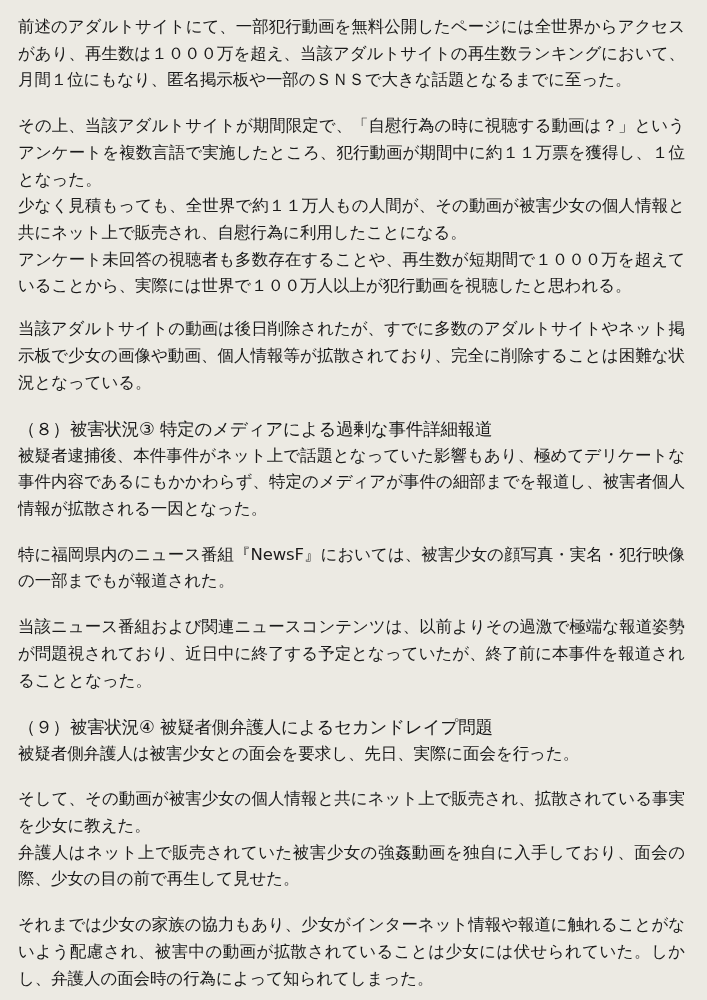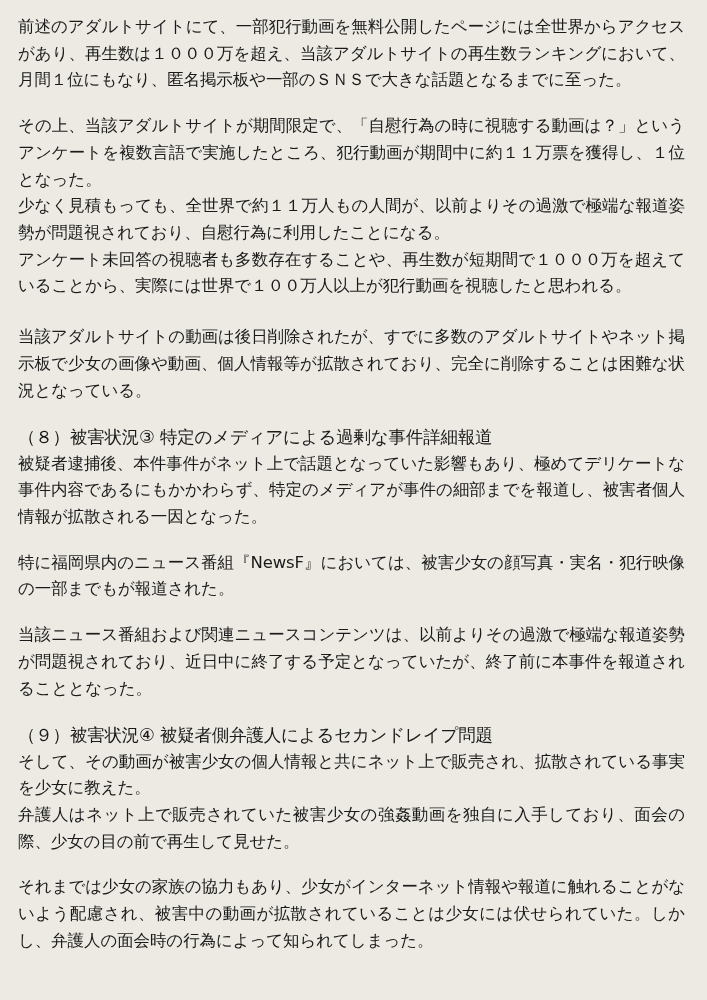--- a/index.html
+++ b/index.html
@@ -26,21 +26,21 @@
     line-height: 1.62;
     letter-spacing: -0.1px;
     text-align: justify;
     margin: 0;
     white-space: pre-wrap;
   }
   .block {
     margin-bottom: 19px;
   }
   .block.tight {
-    margin-bottom: 12px;
+    margin-bottom: 4px;
   }
   .heading {
     font-size: 17.5px;
     font-weight: normal;
     line-height: 1.5;
     margin: 0 0 6px 0;
     letter-spacing: -0.2px;
   }
   .heading-block {
     margin-top: 20px;
@@ -54,21 +54,21 @@
 <body>
 
 <div class="page">
 
   <div class="block">
     <p class="para">前述のアダルトサイトにて、一部犯行動画を無料公開したページには全世界からアクセスがあり、再生数は１０００万を超え、当該アダルトサイトの再生数ランキングにおいて、月間１位にもなり、匿名掲示板や一部のＳＮＳで大きな話題となるまでに至った。</p>
   </div>
 
   <div class="block tight">
     <p class="para">その上、当該アダルトサイトが期間限定で、「自慰行為の時に視聴する動画は？」というアンケートを複数言語で実施したところ、犯行動画が期間中に約１１万票を獲得し、１位となった。</p>
-    <p class="para">少なく見積もっても、全世界で約１１万人もの人間が、以前よりその過激で極端な報道姿勢が問題視されており、自慰行為に利用したことになる。</p>
+    <p class="para">少なく見積もっても、全世界で約１１万人もの人間が、その動画が被害少女の個人情報と共にネット上で販売され、自慰行為に利用したことになる。</p>
     <p class="para">アンケート未回答の視聴者も多数存在することや、再生数が短期間で１０００万を超えていることから、実際には世界で１００万人以上が犯行動画を視聴したと思われる。</p>
   </div>
 
   <div class="spacer-sm"></div>
 
   <div class="block">
     <p class="para">当該アダルトサイトの動画は後日削除されたが、すでに多数のアダルトサイトやネット掲示板で少女の画像や動画、個人情報等が拡散されており、完全に削除することは困難な状況となっている。</p>
   </div>
 
   <h2 class="heading heading-block">（８）被害状況③ 特定のメディアによる過剰な事件詳細報道</h2>
@@ -80,20 +80,23 @@
   <div class="block">
     <p class="para">特に福岡県内のニュース番組『NewsF』においては、被害少女の顔写真・実名・犯行映像の一部までもが報道された。</p>
   </div>
 
   <div class="block">
     <p class="para">当該ニュース番組および関連ニュースコンテンツは、以前よりその過激で極端な報道姿勢が問題視されており、近日中に終了する予定となっていたが、終了前に本事件を報道されることとなった。</p>
   </div>
 
   <h2 class="heading heading-block">（９）被害状況④ 被疑者側弁護人によるセカンドレイプ問題</h2>
 
+  <div class="block">
+    <p class="para">被疑者側弁護人は被害少女との面会を要求し、先日、実際に面会を行った。</p>
+  </div>
 
   <div class="block">
     <p class="para">そして、その動画が被害少女の個人情報と共にネット上で販売され、拡散されている事実を少女に教えた。</p>
     <p class="para">弁護人はネット上で販売されていた被害少女の強姦動画を独自に入手しており、面会の際、少女の目の前で再生して見せた。</p>
   </div>
 
   <div class="block">
     <p class="para">それまでは少女の家族の協力もあり、少女がインターネット情報や報道に触れることがないよう配慮され、被害中の動画が拡散されていることは少女には伏せられていた。しかし、弁護人の面会時の行為によって知られてしまった。</p>
   </div>
 

